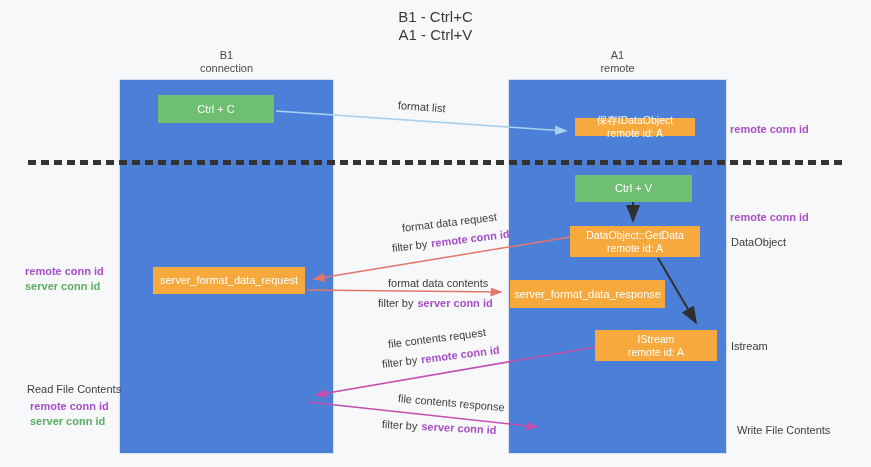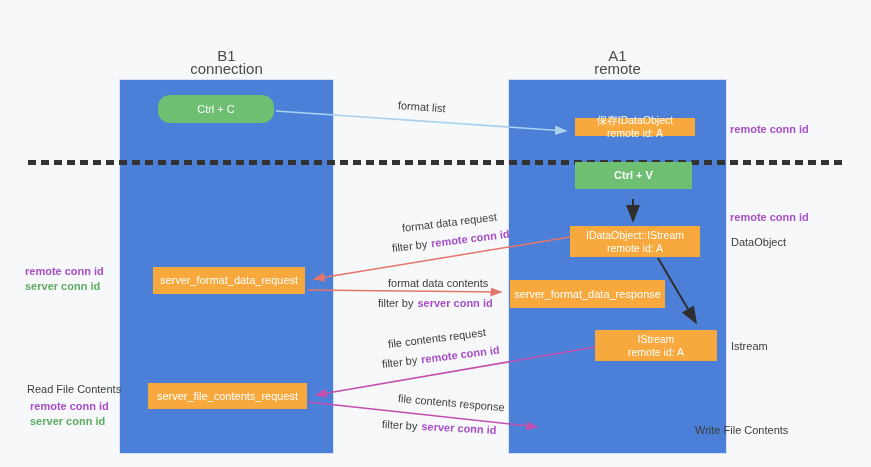--- a/index.html
+++ b/index.html
@@ -10,42 +10,42 @@
     color:#3c3c3c;
     overflow:hidden;
   }
   .stage{position:relative;width:871px;height:467px;}
 
   
   .title{position:absolute;top:8px;left:0;width:871px;text-align:center;
          font-size:15px;line-height:18px;color:#3a3a3a;}
 
   
-  .colhead{position:absolute;top:49px;text-align:center;font-size:15px;line-height:13px;color:#4a4a4a;}
+  .colhead{position:absolute;top:49px;text-align:center;font-size:11px;line-height:13px;color:#4a4a4a;}
   .colhead.left{left:120px;width:213px;}
   .colhead.right{left:509px;width:217px;}
 
   
   .lifeline{position:absolute;top:80px;height:373px;background:#4c80d8;
             box-shadow:0 0 0 1px rgba(190,205,235,.55);}
   .lifeline.left{left:120px;width:213px;}
   .lifeline.right{left:509px;width:217px;}
 
   
   .divider{position:absolute;left:28px;top:160px;width:815px;height:5px;
            background:repeating-linear-gradient(90deg,#333 0 8px,transparent 8px 13px);}
 
   
   .node{position:absolute;display:flex;flex-direction:column;align-items:center;
         justify-content:center;color:#fff;font-size:11px;line-height:13px;text-align:center;}
   .node.green{background:#6ebf72;}
   .node.orange{background:#f7a93e;}
-  .n-ctrlc{left:158px;top:95px;width:116px;height:28px;border-radius:12px;}
+  .n-ctrlc{left:158px;top:95px;width:116px;height:28px;}
   .n-save{left:575px;top:118px;width:120px;height:18px;font-size:10.5px;}
-  .n-ctrlv{left:575px;top:162px;width:117px;height:27px;font-weight:bold;}
+  .n-ctrlv{left:575px;top:175px;width:117px;height:27px;}
   .n-getdata{left:570px;top:226px;width:130px;height:31px;font-size:10.5px;}
   .n-fmtreq{left:153px;top:267px;width:152px;height:27px;}
   .n-fmtresp{left:510px;top:280px;width:155px;height:28px;}
   .n-istream{left:595px;top:330px;width:122px;height:31px;font-size:10.5px;}
   .n-filereq{left:148px;top:383px;width:159px;height:26px;}
   .n-fileresp{left:545px;top:415px;width:160px;height:28px;}
 
   
   .lbl{position:absolute;font-size:11px;white-space:nowrap;color:#3c3c3c;}
   .lbl.bold-purple{color:#a94ec9;font-weight:bold;}
@@ -56,40 +56,44 @@
   .rot-neg{transform:rotate(-7deg);transform-origin:left center;}
   .rot-pos5{transform:rotate(5deg);transform-origin:left center;}
   .rot-pos4{transform:rotate(4deg);transform-origin:left center;}
   .rot-pos3{transform:rotate(3deg);transform-origin:left center;}
 
   .l-format-list{left:398px;top:99px;}
   .l-rconn-top{left:730px;top:123px;}
   .l-rconn-mid{left:730px;top:211px;}
   .l-dataobject{left:731px;top:236px;}
   .l-istream{left:731px;top:340px;}
-  .l-write{left:695px;top:424px;}
+  .l-write{left:737px;top:424px;}
   .l-stack1{left:25px;top:264px;position:absolute;}
   .l-read{left:27px;top:383px;}
   .l-stack2{left:30px;top:399px;position:absolute;}
   .l-fdr{left:402px;top:222px;}
   .l-fdr-filter{left:392px;top:241px;}
   .l-fdresp{left:388px;top:277px;}
   .l-fdresp-filter{left:378px;top:296px;}
   .l-fcr{left:388px;top:338px;}
   .l-fcr-filter{left:382px;top:357px;}
   .l-fcresp{left:398px;top:392px;}
   .l-fcresp-filter{left:382px;top:417px;}
 
   svg.arrows{position:absolute;left:0;top:0;pointer-events:none;}
 </style>
 </head>
 <body>
 
 <div class="stage">
 
+  <div class="title">
+    <div>B1 - Ctrl+C</div>
+    <div>A1 - Ctrl+V</div>
+  </div>
 
   <div class="colhead left">
     <div>B1</div>
     <div>connection</div>
   </div>
   <div class="colhead right">
     <div>A1</div>
     <div>remote</div>
   </div>
 
@@ -129,40 +133,37 @@
   <div class="node orange n-save">
     <span>保存IDataObject</span>
     <span>remote id: A</span>
   </div>
 
   <div class="node green n-ctrlv">
     <span>Ctrl + V</span>
   </div>
 
   <div class="node orange n-getdata">
-    <span>IDataObject::IStream</span>
+    <span>DataObject::GetData</span>
     <span>remote id: A</span>
   </div>
 
   <div class="node orange n-fmtresp">
     <span>server_format_data_response</span>
   </div>
 
   <div class="node orange n-fmtreq">
     <span>server_format_data_request</span>
   </div>
 
   <div class="node orange n-istream">
     <span>IStream</span>
     <span>remote id: A</span>
   </div>
 
-  <div class="node orange n-filereq">
-    <span>server_file_contents_request</span>
-  </div>
 
 
   <div class="lbl rot-pos4 l-format-list">format list</div>
 
   <div class="lbl rot-neg l-fdr">format data request</div>
   <div class="lbl rot-neg l-fdr-filter filter">
     <span>filter by</span>
     <span class="stackline purple">remote conn id</span>
   </div>
 

